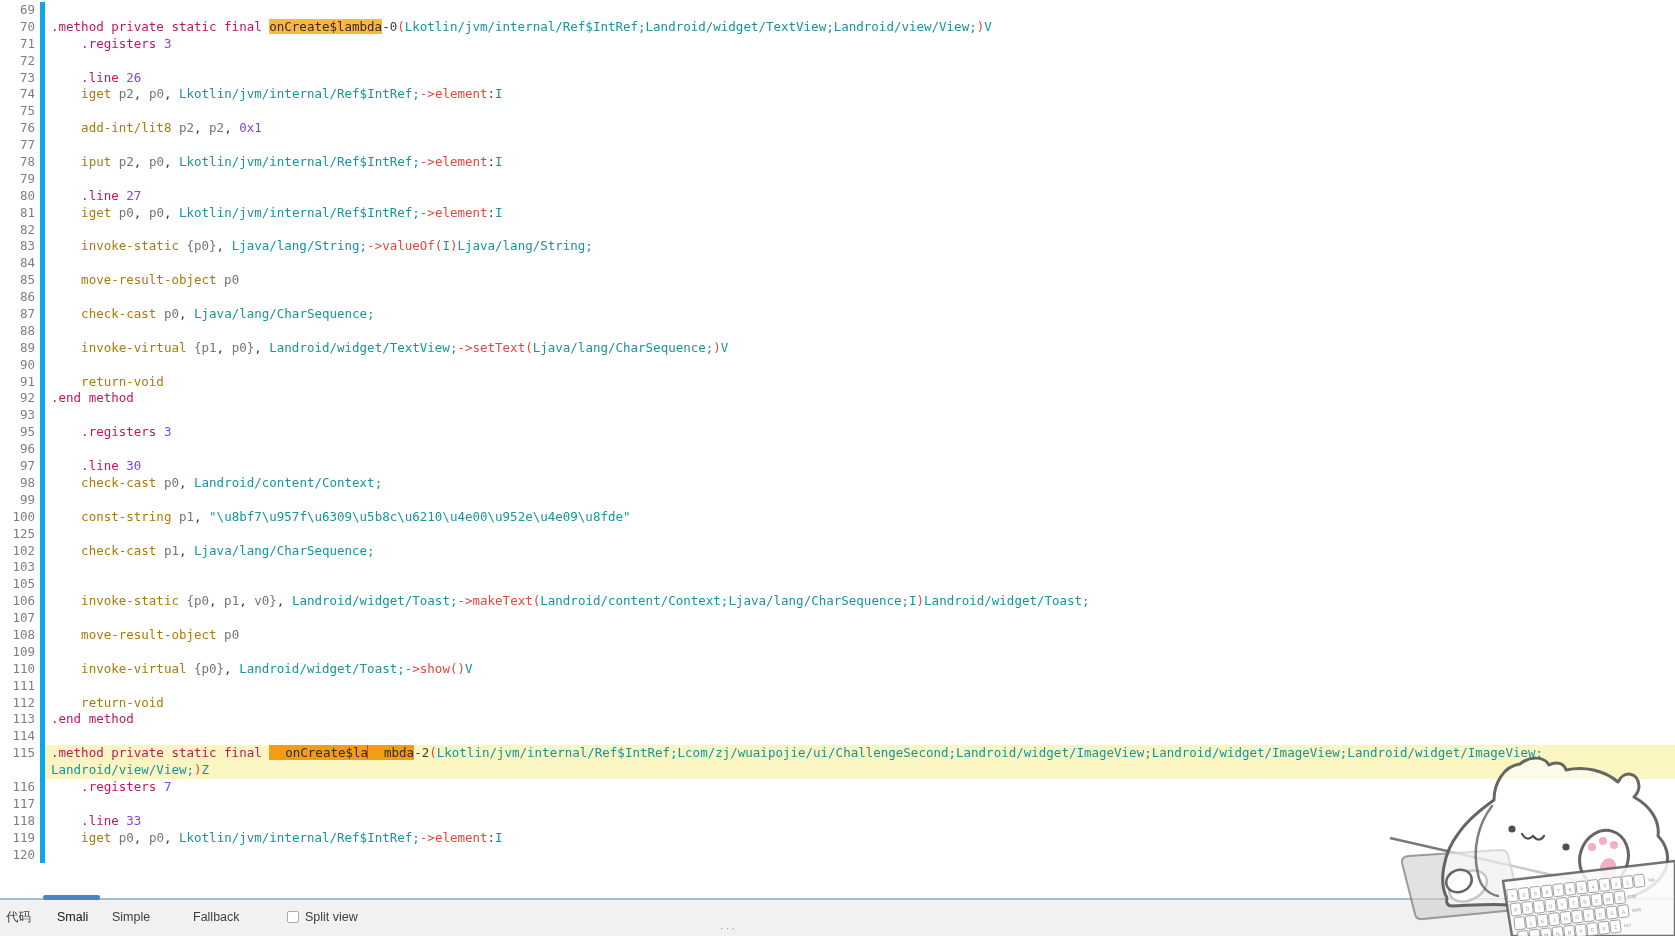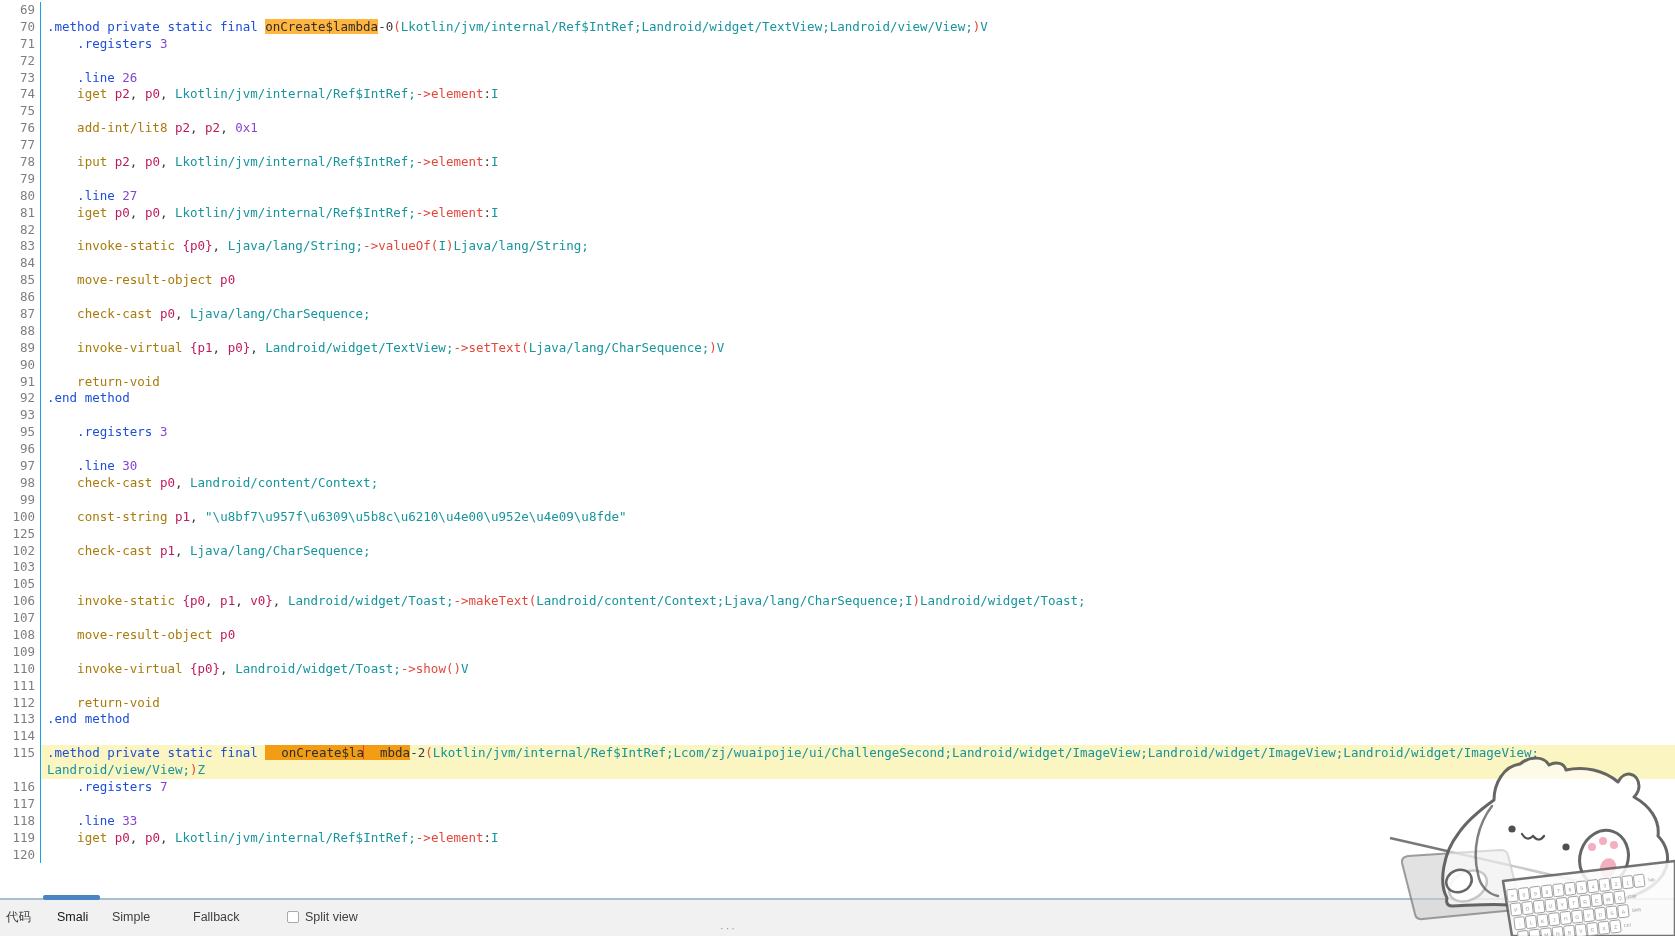--- a/index.html
+++ b/index.html
@@ -2,26 +2,26 @@
 <html><head>
 <meta charset="utf-8">
 <style>
   html,body{margin:0;padding:0;background:#fff;}
   #screen{position:relative;width:1675px;height:936px;background:#ffffff;overflow:hidden;
           font-family:"DejaVu Sans Mono","Liberation Mono",monospace;}
   
   #editor{position:absolute;left:0;top:0;width:1675px;height:899px;padding-top:2px;box-sizing:border-box;}
   .row{display:flex;height:16.9px;white-space:pre;font-size:12.5px;line-height:16.9px;}
   .ln{width:35px;flex:0 0 35px;text-align:right;padding-right:5px;color:#7e7e7e;
-      border-right:1px solid #0ea5e9;user-select:none;}
+      border-right:5px solid #0ea5e9;user-select:none;}
   .code{flex:1;padding-left:6px;}
   .row.cur .code{background:#faf5c1;}
-  .tok.kw{color:#1d4ed8;}
+  .tok.kw{color:#be185d;}
   .tok.mn{color:#a87b0b;}
-  .tok.rg{color:#be185d;}
+  .tok.rg{color:#737373;}
   .tok.ty{color:#17949c;}
   .tok.mt{color:#e2483d;}
   .tok.nm{color:#8444d4;}
   .tok.pl{color:#3c3c3c;}
   .tok.hl{background:#ffb53e;color:#2e2e2e;}
   .tok.hl2{background:#f29d14;color:#2e2e2e;padding-left:16px;}
   .caret{display:inline-block;width:2px;height:14px;background:#f23b2e;vertical-align:-2px;margin:0 -1px;}
   
   #editor-border{position:absolute;left:0;top:898px;width:1675px;height:2px;background:#a6bdd4;}
   #hscroll-thumb{position:absolute;left:43px;top:895px;width:57px;height:5px;background:#4b84c4;border-radius:2px;}

